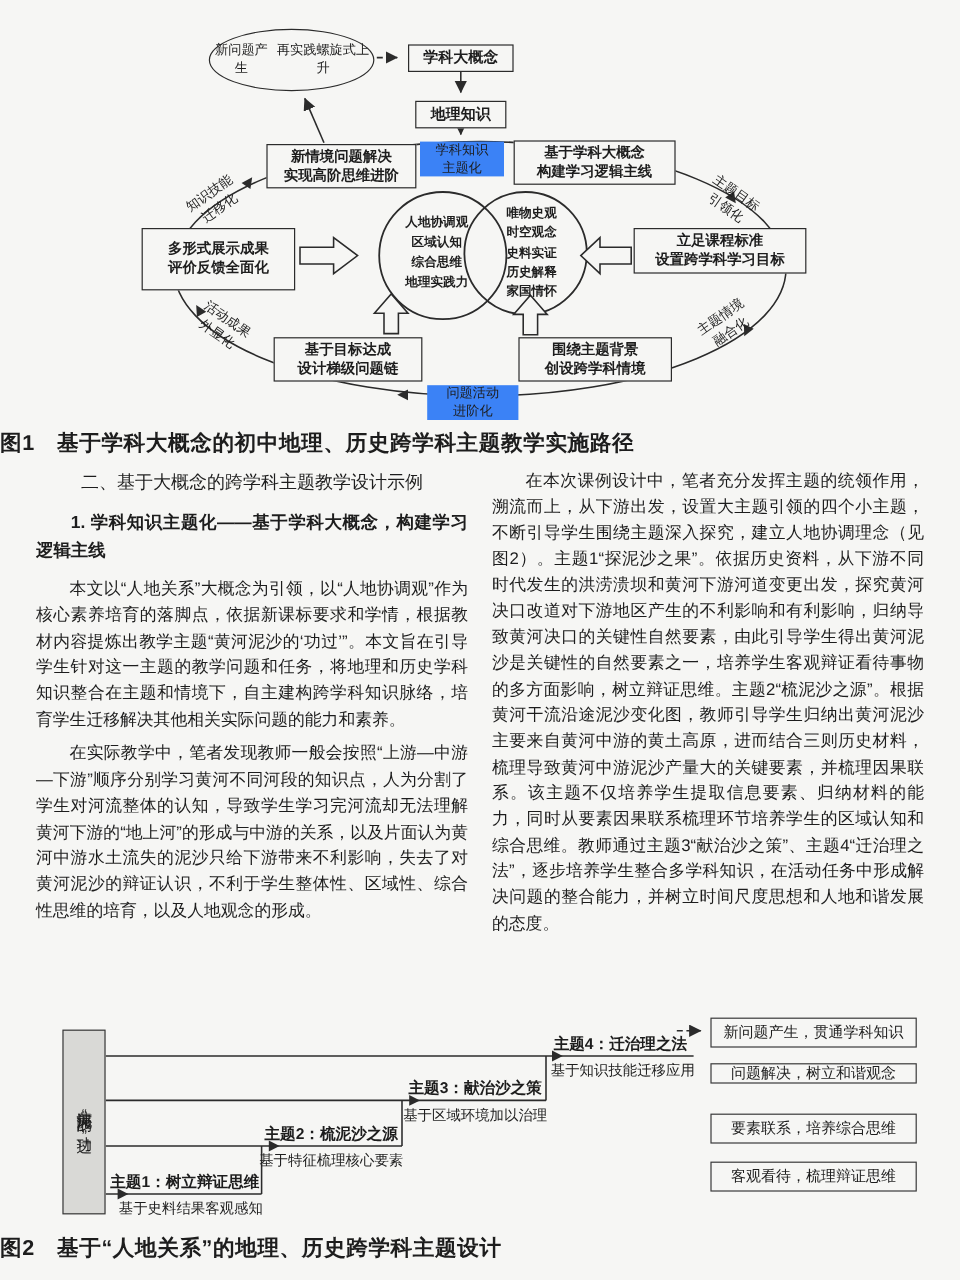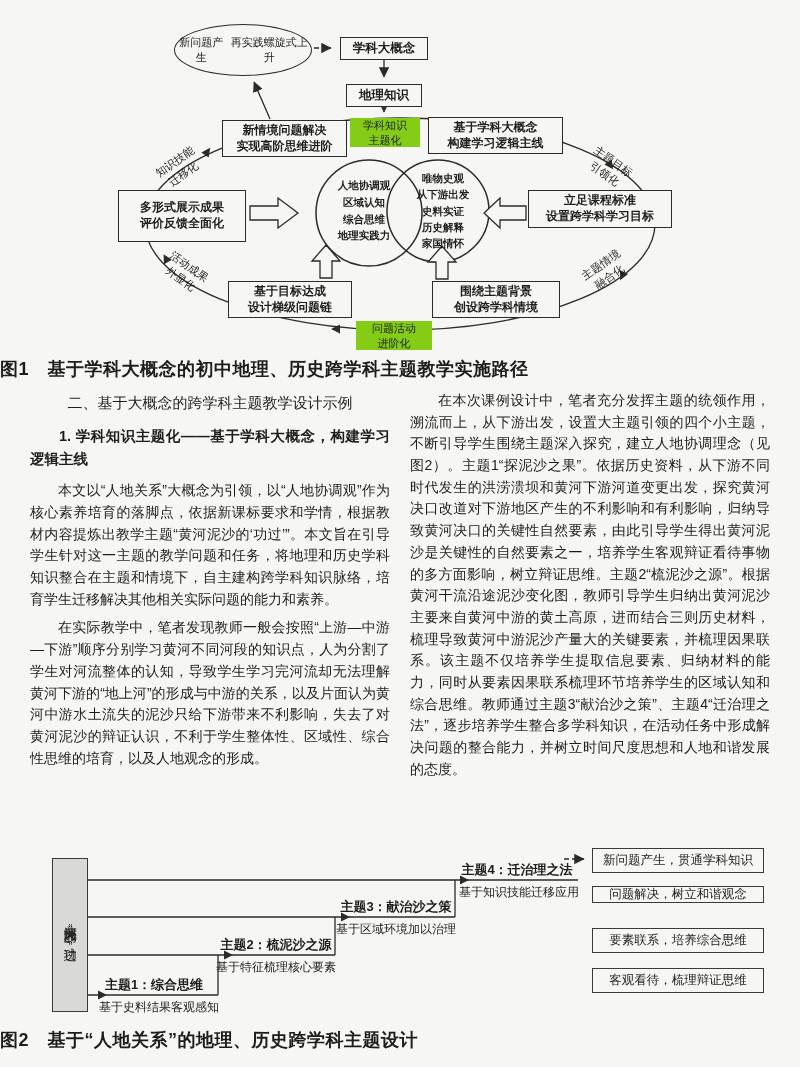--- a/index.html
+++ b/index.html
@@ -8,21 +8,21 @@
   .page{position:relative;width:800px;height:1067px;background:#f6f6f4;overflow:hidden;margin:0 auto}
   .abs{position:absolute}
   
   .fig1{position:absolute;left:0;top:0;width:800px;height:356px}
   .fbox{position:absolute;border:1.4px solid #2b2b2b;background:#f6f6f4;font-weight:700;font-size:12px;
         line-height:1.32;display:flex;flex-direction:column;align-items:center;justify-content:center;
         text-align:center;padding:2px 3px}
   .node{position:absolute;border:1.3px solid #2b2b2b;border-radius:50%;background:#f6f6f4;display:flex;
         flex-direction:row;align-items:center;justify-content:center;font-size:11px;line-height:1.4;text-align:center}
   .flabel{position:absolute;font-size:11px;line-height:1.32;text-align:center;color:#1d1d1d}
-  .flabel.bg{background:#84cc16}
+  .flabel.bg{background:#3b82f6}
   .venn-text{position:absolute;font-size:10.5px;font-weight:700;text-align:center;line-height:1.6}
   .caption{position:absolute;width:100%;text-align:left;font-weight:700;font-size:18px;letter-spacing:.5px}
   
   .article{position:absolute;left:30px;top:390px;width:740px;display:flex;gap:20px}
   .col{width:360px;font-size:14px;line-height:1.55;text-align:justify}
   .sec-h{font-size:15px;font-weight:400;text-align:center;margin:2px 0 10px;line-height:1.5}
   .sub-h{font-size:14.5px;font-weight:700;text-indent:2em;margin-bottom:8px;line-height:1.65;text-align:justify}
   .col p{text-indent:2em;margin-bottom:7px}
   
   .fig2{position:absolute;left:0;top:845px;width:800px;height:180px}
@@ -114,21 +114,21 @@
 
     <div class="venn-text" style="left:322px;top:177px;width:84px">
       <div>人地协调观</div>
       <div>区域认知</div>
       <div>综合思维</div>
       <div>地理实践力</div>
     </div>
 
     <div class="venn-text" style="left:406px;top:170px;width:74px;line-height:1.55">
       <div>唯物史观</div>
-      <div>从下游出发</div>
+      <div>时空观念</div>
       <div>史料实证</div>
       <div>历史解释</div>
       <div>家国情怀</div>
     </div>
 
     <div class="flabel" style="left:152px;top:258px;width:66px;transform:rotate(35deg)">
       <div>活动成果</div>
       <div>外显化</div>
     </div>
 
@@ -187,21 +187,21 @@
       <path d="M0,-4.5 L9,0 L0,4.5 Z" fill="#2b2b2b" transform="translate(98,150)"></path>
       <path d="M0,-4.5 L9,0 L0,4.5 Z" fill="#2b2b2b" transform="translate(224,110)"></path>
       <path d="M0,-4.5 L9,0 L0,4.5 Z" fill="#2b2b2b" transform="translate(341,72)"></path>
       <path d="M0,-4.5 L9,0 L0,4.5 Z" fill="#2b2b2b" transform="translate(460,35)"></path>
 
       <line x1="564" y1="14" x2="584" y2="14" stroke="#2b2b2b" stroke-width="1.3" stroke-dasharray="5 3" marker-end="url(#ah2)"></line>
     </svg>
 
     <div class="src-box" style="left:52px;top:13px;width:36px;height:154px">黄河泥沙的“功过”</div>
 
-    <div class="step-t" style="left:90px;top:131px;width:128px">主题1：综合思维</div>
+    <div class="step-t" style="left:90px;top:131px;width:128px">主题1：树立辩证思维</div>
     <div class="step-d" style="left:84px;top:154px;width:150px">基于史料结果客观感知</div>
 
     <div class="step-t" style="left:214px;top:91px;width:124px">主题2：梳泥沙之源</div>
     <div class="step-d" style="left:206px;top:114px;width:140px">基于特征梳理核心要素</div>
 
     <div class="step-t" style="left:334px;top:53px;width:124px">主题3：献治沙之策</div>
     <div class="step-d" style="left:326px;top:76px;width:140px">基于区域环境加以治理</div>
 
     <div class="step-t" style="left:454px;top:16px;width:126px">主题4：迁治理之法</div>
     <div class="step-d" style="left:448px;top:39px;width:142px">基于知识技能迁移应用</div>

